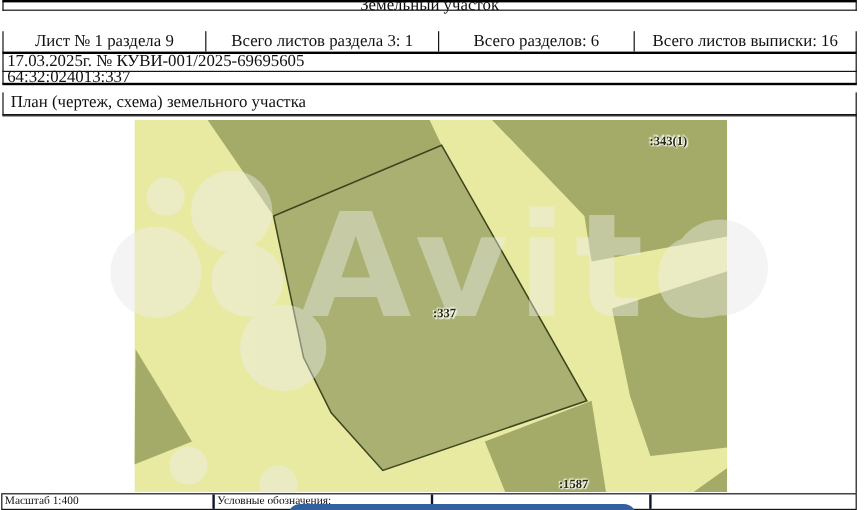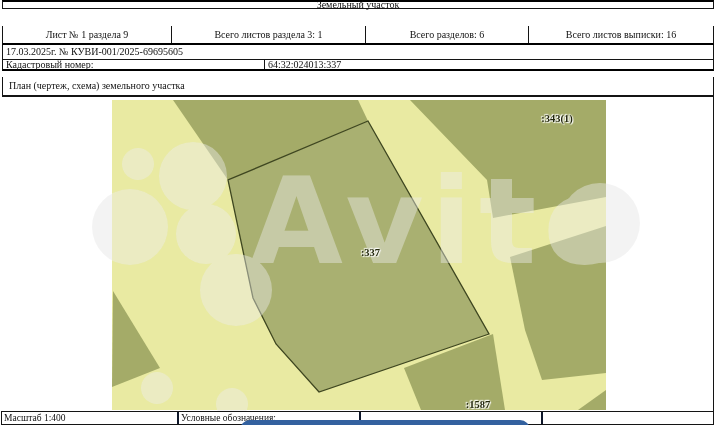--- a/index.html
+++ b/index.html
@@ -4,21 +4,21 @@
 <style>
   html,body{margin:0;padding:0;background:#fff;}
   .page{
     position:relative;width:720px;height:425px;background:#ffffff;overflow:hidden;
     font-family:"Liberation Serif","DejaVu Serif",serif;color:#111;
   }
   
   .row{
     position:absolute;left:2px;width:712px;box-sizing:border-box;
     border:1px solid #141414;border-top:none;
-    display:flex;align-items:center;font-size:10px;line-height:1;
+    display:flex;align-items:center;font-size:14px;line-height:1;
   }
   .row-title{top:0;height:9px;border-top:2px solid #000;justify-content:center;}
   .row-subtitle{top:9px;height:17px;border-bottom:2px solid #000;justify-content:center;}
   .row-sheets{top:26px;height:19px;border-bottom:2px solid #000;padding:0;}
   .row-sheets .cell{
     height:100%;display:flex;align-items:center;justify-content:center;
     border-right:1px solid #141414;box-sizing:border-box;
   }
   .row-sheets .cell:last-child{border-right:none;}
   .c1{width:169px;} .c2{width:194px;} .c3{width:163px;} .c4{flex:1;}
@@ -42,21 +42,21 @@
   .plan-sep{position:absolute;left:2px;top:96px;width:712px;height:1px;background:#141414;}
   
   .map{position:absolute;left:112px;top:100px;width:494px;height:310px;}
   .map svg{display:block;}
   .map-label{
     position:absolute;transform:translate(-50%,-50%);
     font-size:10.5px;font-weight:600;color:#23280c;white-space:nowrap;z-index:4;
     text-shadow:0 0 2px #fff,0 0 2px #fff,1px 1px 1px #fff,-1px -1px 1px #fff;
   }
   .lbl-343{left:445px;top:18px;}
-  .lbl-337{left:246px;top:152px;padding-left:25px;}
+  .lbl-337{left:246px;top:162px;padding-left:25px;}
   .lbl-1587{left:366px;top:304px;}
   
   .wm{position:absolute;left:0;top:0;pointer-events:none;z-index:3;}
   .wm text{
     font-family:"DejaVu Sans","Liberation Sans",sans-serif;
     font-weight:bold;font-size:120px;letter-spacing:7px;
   }
   
   .blue-btn{
     position:absolute;left:240px;top:420px;width:290px;height:10px;
@@ -74,21 +74,20 @@
   <div class="row row-sheets">
     <div class="cell c1">Лист № 1 раздела 9</div>
     <div class="cell c2">Всего листов раздела 3: 1</div>
     <div class="cell c3">Всего разделов: 6</div>
     <div class="cell c4">Всего листов выписки: 16</div>
   </div>
   <div class="row row-reg">
     <span>17.03.2025г. № КУВИ-001/2025-69695605</span>
   </div>
   <div class="row row-cad">
-    <div class="cad-label">Кадастровый номер:</div>
     <div class="cad-value">64:32:024013:337</div>
   </div>
   <div class="row row-plan">
     <span>План (чертеж, схема) земельного участка</span>
   </div>
   <div class="plan-sep"></div>
   <div class="right-border"></div>
 
   <div class="map">
     <svg width="494" height="310" viewBox="0 0 494 310">

